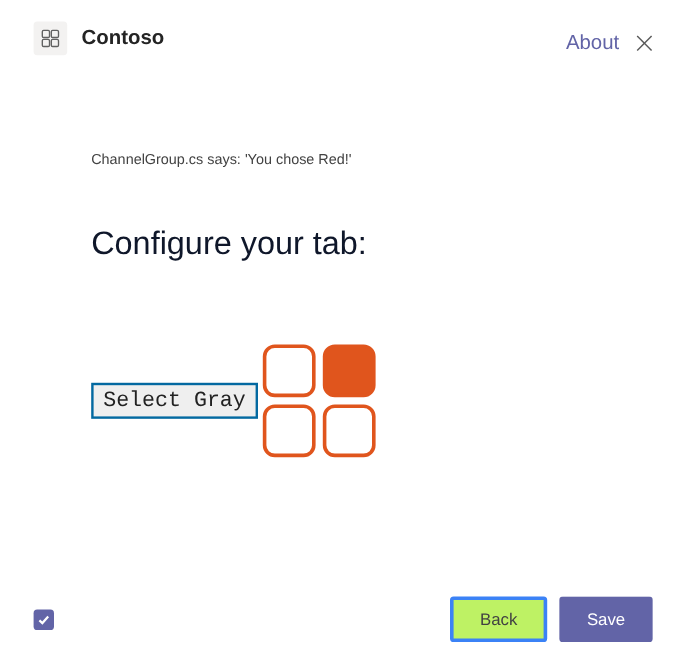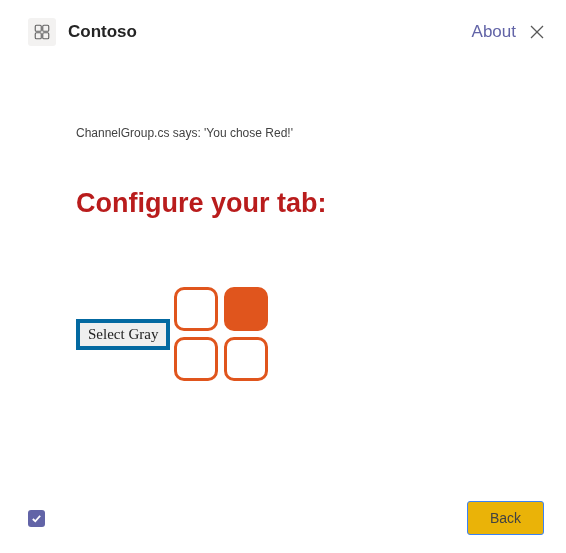--- a/index.html
+++ b/index.html
@@ -16,21 +16,21 @@
     }
     .dialog {
       width: 100%;
       height: 100%;
       display: flex;
       flex-direction: column;
       padding: 18px 22px 18px 28px;
     }
     .header {
       display: flex;
-      align-items: center;
+      align-items: flex-end;
       justify-content: space-between;
       margin-bottom: 80px;
     }
     .header-left {
       display: flex;
       align-items: center;
       gap: 12px;
     }
     .app-icon-box {
       width: 28px;
@@ -69,37 +69,37 @@
     .content {
       flex: 1;
       padding-left: 48px;
     }
     .status-line {
       color: #424242;
       font-size: 12px;
       margin-bottom: 48px;
     }
     .config-heading {
-      color: #b91c1c;
+      color: #0f172a;
       font-size: 27px;
-      font-weight: 700;
+      font-weight: 400;
       margin-bottom: 68px;
     }
     .chooser-row {
       display: flex;
       align-items: center;
       gap: 0;
     }
     .sel-btn {
       background: #efefef;
-      border: 4px solid #0369a1;
-      font-size: 15px;
+      border: 2px solid #0369a1;
+      font-size: 18px;
       padding: 3px 8px;
       cursor: pointer;
-      font-family: Liberation Serif, serif;
+      font-family: Liberation Mono, monospace;
       color: #222;
     }
     .grid-logo {
       position: relative;
       width: 94px;
       height: 94px;
       margin: 0 4px;
     }
     .tile {
       position: absolute;
@@ -147,22 +147,22 @@
       gap: 10px;
     }
     .btn {
       padding: 8px 22px;
       font-size: 14px;
       border-radius: 3px;
       cursor: pointer;
       border: 1px solid transparent;
     }
     .btn-back {
-      background: #eab308;
-      border: 1px solid #3b82f6;
+      background: #bef264;
+      border: 3px solid #3b82f6;
       color: #424242;
     }
     .btn-save {
       background: #6264a7;
       color: #fff;
     }
   </style>
 </head>
 <body>
 
@@ -209,16 +209,17 @@
   <div class="footer">
     <div class="footer-left">
       <div class="checkbox">
         <svg viewBox="0 0 12 12" stroke="#fff" stroke-width="2" fill="none">
           <polyline points="2,6.5 4.7,9 10,3"></polyline>
         </svg>
       </div>
     </div>
     <div class="footer-right">
       <button class="btn btn-back">Back</button>
+      <button class="btn btn-save">Save</button>
     </div>
   </div>
 
 </div>
 
 </body></html>

